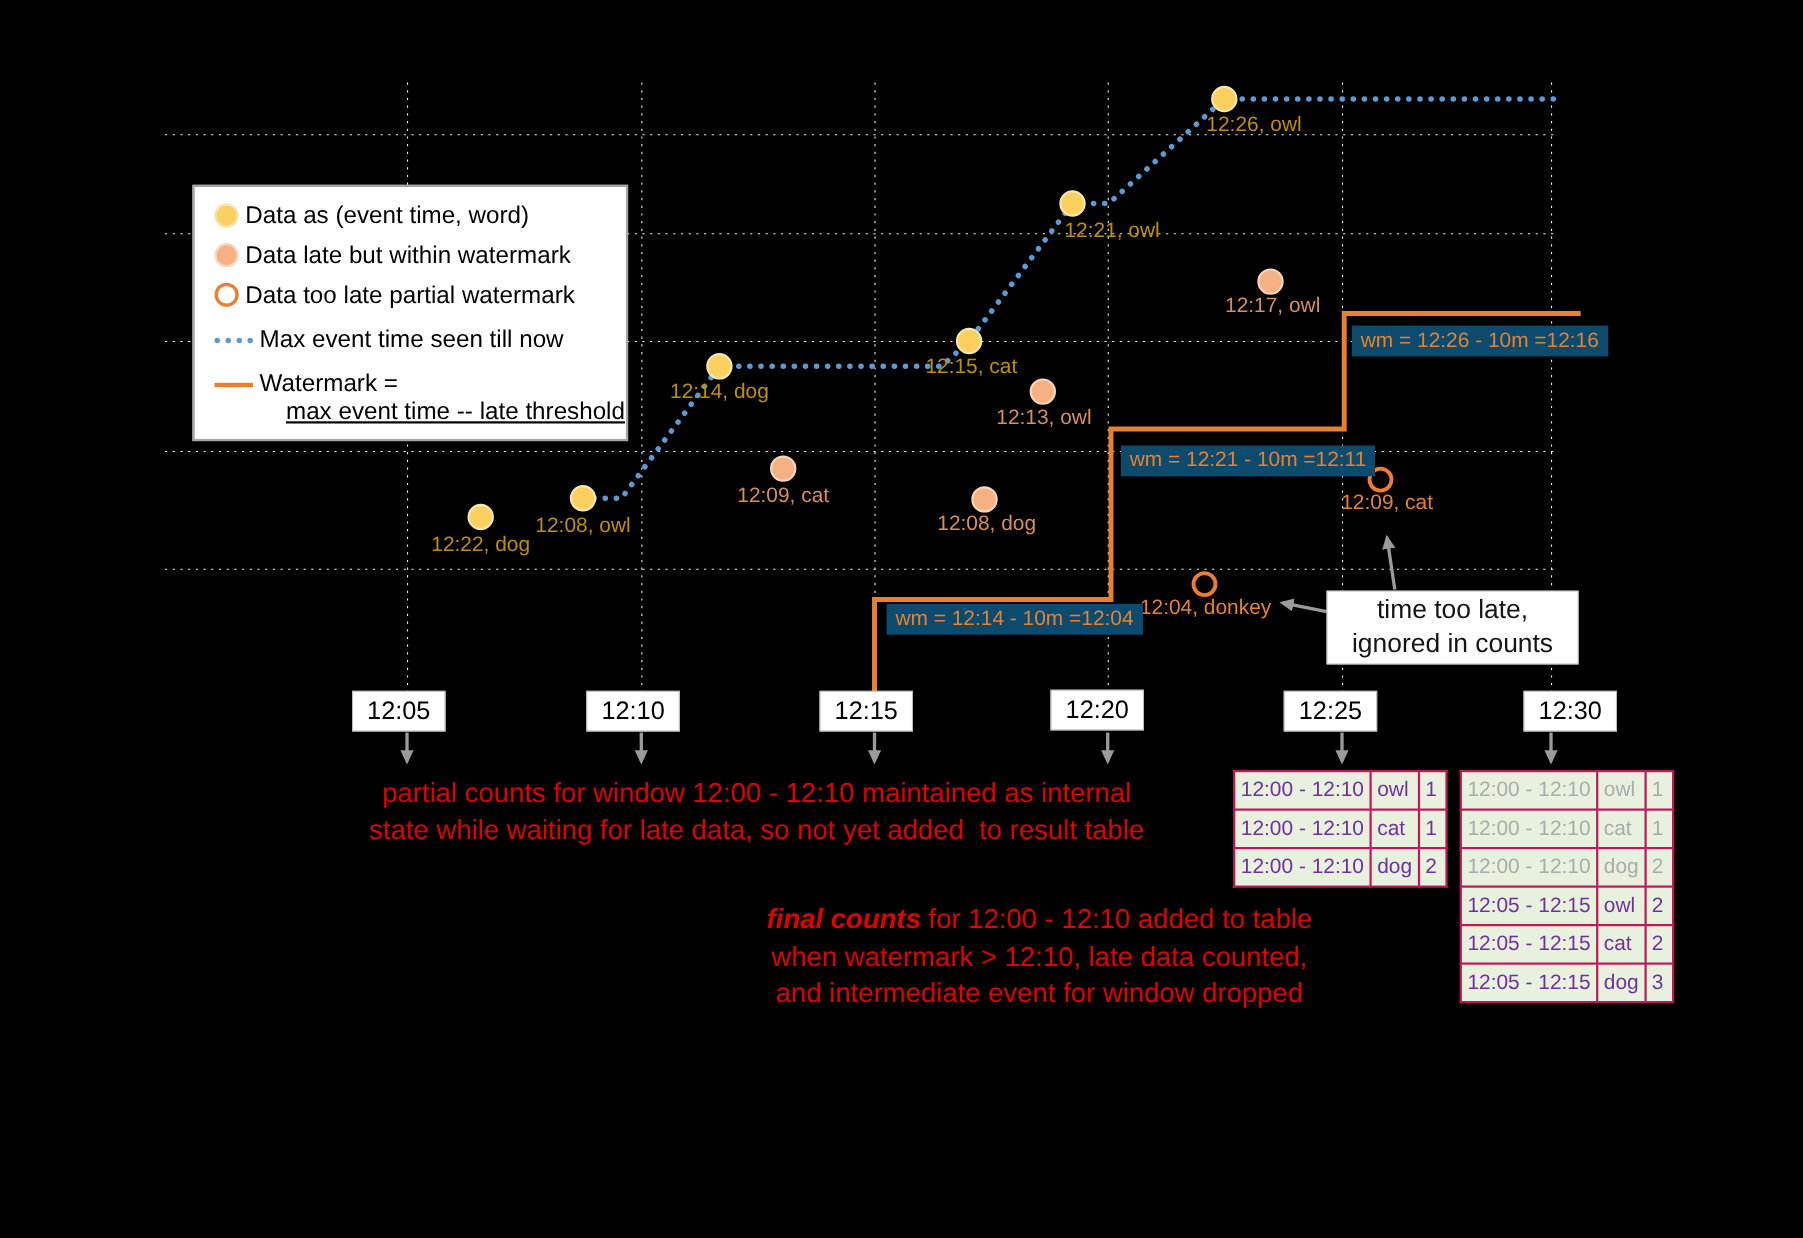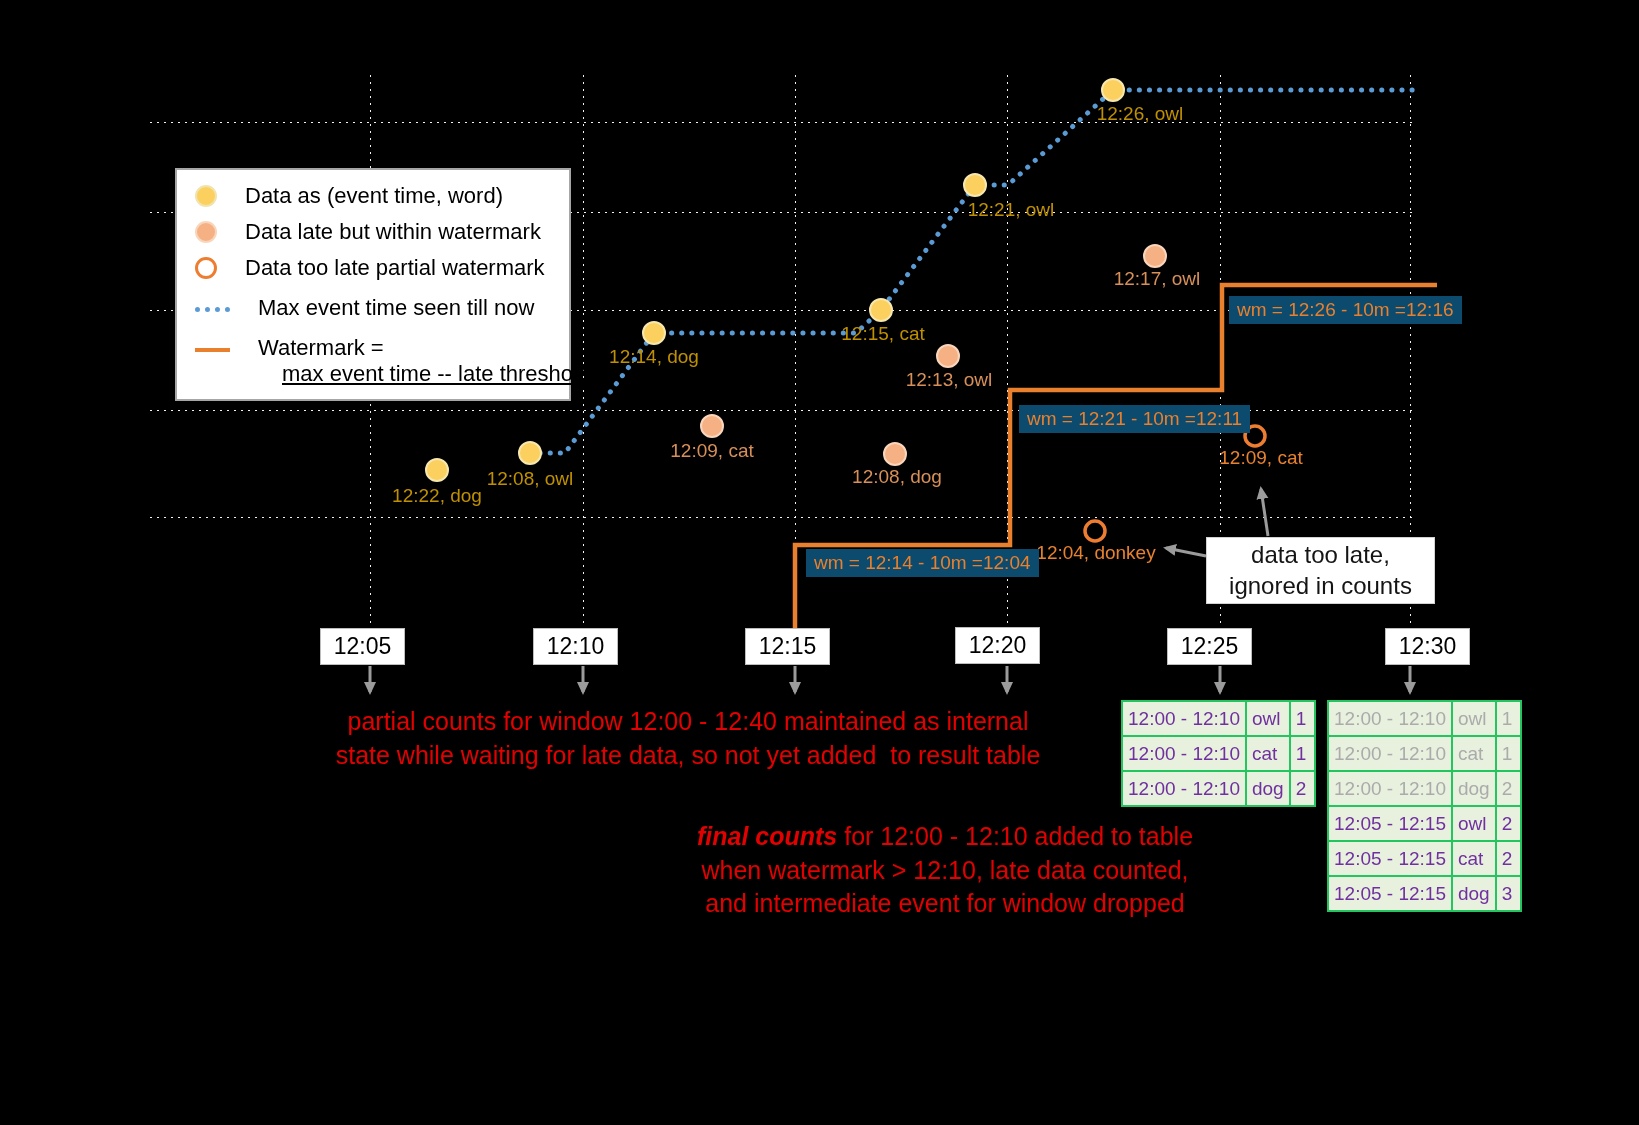--- a/index.html
+++ b/index.html
@@ -30,33 +30,33 @@
   .red-note { position:absolute; color:#E20000; font-size:25px; text-align:center; line-height:1.34; }
   .red-note div { white-space:pre; }
   .em-redi { font-weight:bold; font-style:italic; }
 
   .note-box { position:absolute; left:1206px; top:537px; width:229px; height:67px; background:#ffffff;
               border:1px solid #D2D2D2; color:#141414; font-size:24px; text-align:center; line-height:1.28;
               display:flex; flex-direction:column; justify-content:center; }
 
   .legend { position:absolute; left:175px; top:168px; width:396px; height:233px; background:#ffffff;
             border:2px solid #A6A6A6; padding:13px 18px; color:#000; font-size:22px; }
-  .legend-row { display:flex; align-items:center; gap:28px; margin-bottom:10px; }
+  .legend-row { display:flex; align-items:center; gap:6px; margin-bottom:10px; }
   .legend-row.lines { align-items:flex-start; margin-top:14px; }
   .dot { width:22px; height:22px; border-radius:50%; flex:0 0 auto; }
   .dot-ontime { background:#FCD05E; border:2px solid #F2E3AC; }
   .dot-late   { background:#F5B183; border:2px solid #F8D5BB; }
   .dot-toolate{ background:#ffffff; border:3px solid #ED7D31; }
   .line-sample { width:35px; flex:0 0 auto; }
   .line-blue   { border-top:5px dotted #5B9BD5; margin-top:12px; }
   .line-orange { border-top:4px solid #E8802D; margin-top:13px; }
   .legend-two-line .second { padding-left:24px; white-space:nowrap;text-decoration:underline; }
 
   table.rtable { position:absolute; border-collapse:collapse; border:2px solid #77AD49; }
-  table.rtable td { border:2px solid #22c55e; background:#E8F0DE; color:#7030A0; font-size:19px;
+  table.rtable td { border:2px solid #be185d; background:#E8F0DE; color:#7030A0; font-size:19px;
                     height:35px; padding:0 5px; white-space:nowrap; }
   table.rtable td.c-window { width:114px; }
   table.rtable td.c-word   { width:42px; }
   table.rtable td.c-count  { width:25px; }
   table.rtable tr.dim td { color:#ABABAB; }
 </style>
 </head>
 <body>
 
 <div class="canvas">
@@ -168,32 +168,32 @@
   <div class="wm-label" style="left:1229px; top:296px;">wm = 12:26 - 10m =12:16</div>
 
   <div class="axis-box" style="left:320px;  top:628px;">12:05</div>
   <div class="axis-box" style="left:533px;  top:628px;">12:10</div>
   <div class="axis-box" style="left:745px;  top:628px;">12:15</div>
   <div class="axis-box" style="left:955px;  top:627px;">12:20</div>
   <div class="axis-box" style="left:1167px; top:628px;">12:25</div>
   <div class="axis-box" style="left:1357px; top:628px;margin-left:28px;">12:30</div>
 
   <div class="red-note" style="left:280px; top:705px; width:816px;">
-    <div>partial counts for window 12:00 - 12:40 maintained as internal</div>
+    <div>partial counts for window 12:00 - 12:10 maintained as internal</div>
     <div>state while waiting for late data, so not yet added  to result table</div>
   </div>
 
   <div class="red-note" style="left:690px; top:820px; width:510px;">
     <div><span class="em-redi">final counts</span><span> for 12:00 - 12:10 added to table</span></div>
     <div>when watermark &gt; 12:10, late data counted,</div>
     <div>and intermediate event for window dropped</div>
   </div>
 
   <div class="note-box">
-    <div>data too late,</div>
+    <div>time too late,</div>
     <div>ignored in counts</div>
   </div>
 
   <table class="rtable" style="left:1121px; top:700px;">
     <tbody>
         <tr>
       <td class="c-window">12:00 - 12:10</td>
       <td class="c-word">owl</td>
       <td class="c-count">1</td>
     </tr>

